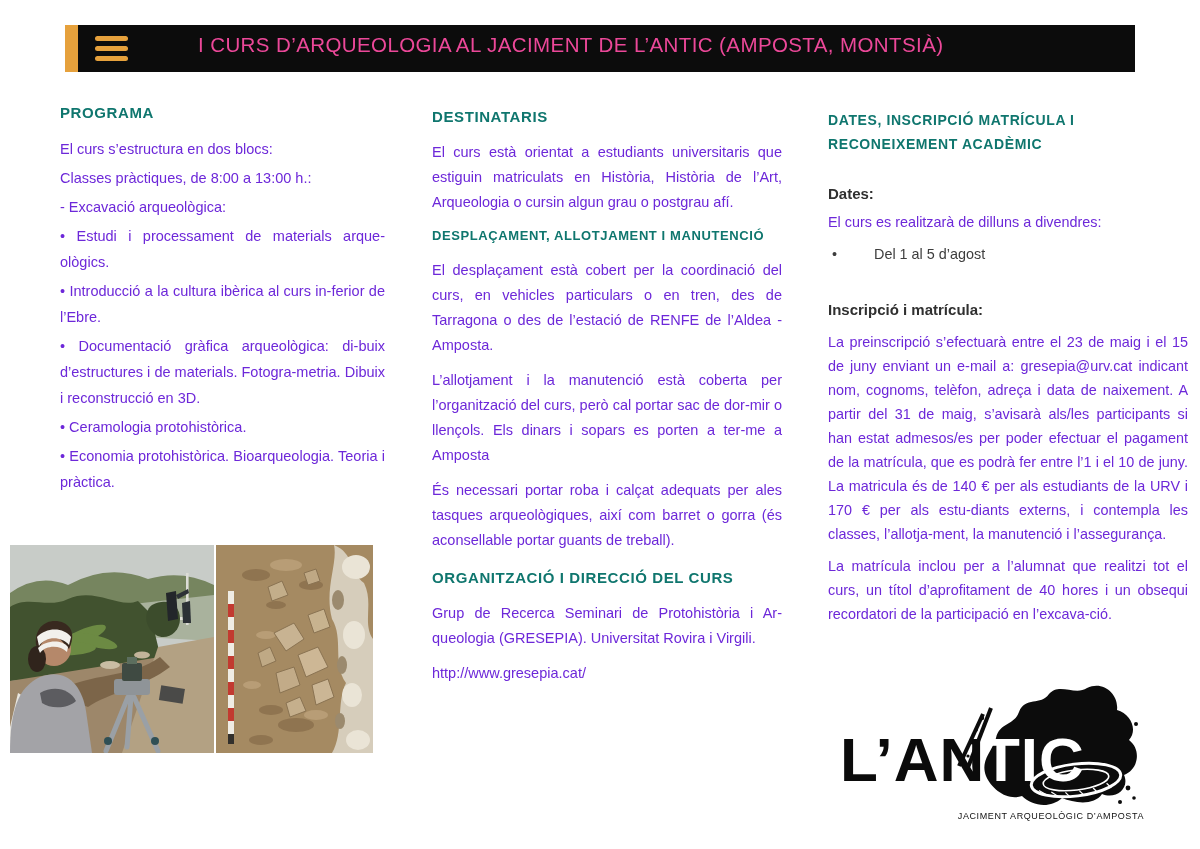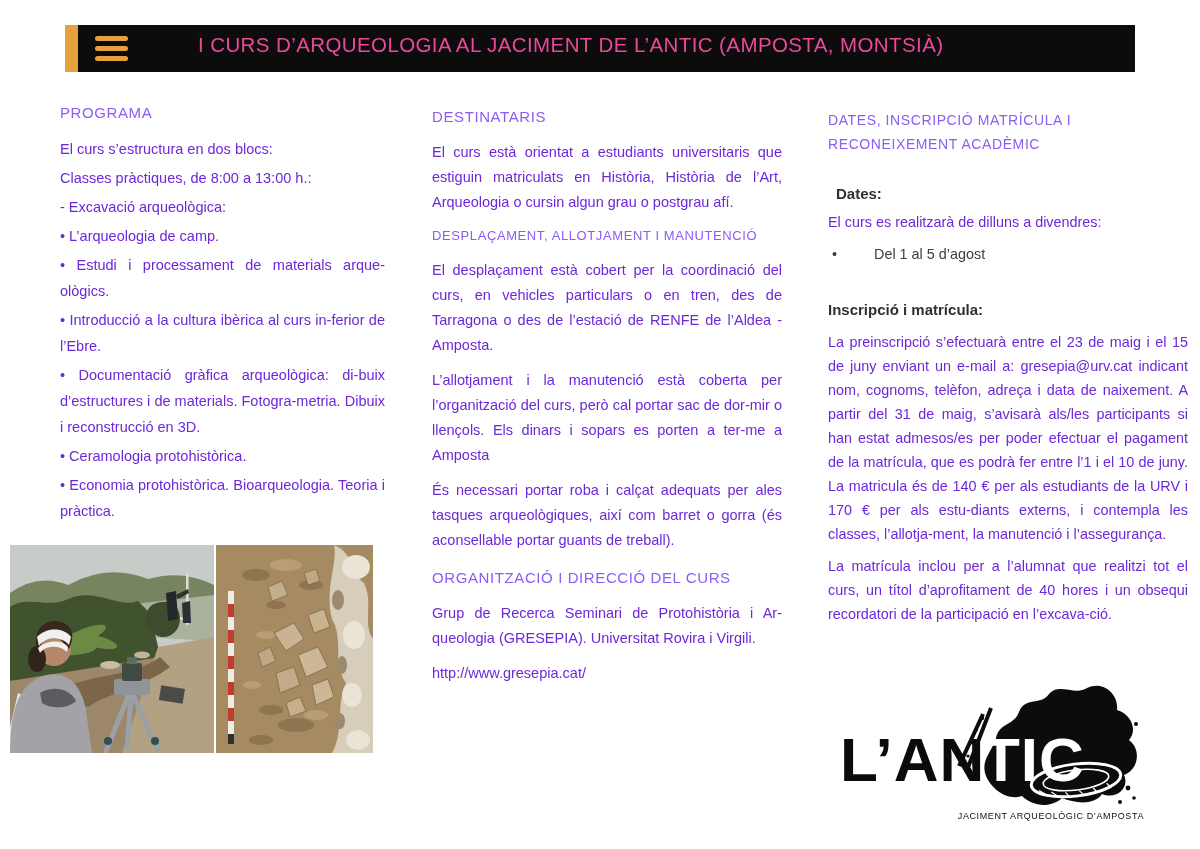--- a/index.html
+++ b/index.html
@@ -12,29 +12,29 @@
   .header-bar{position:absolute;left:78px;top:25px;width:1057px;height:47px;background:#0c0c0c;
     display:flex;align-items:center;}
   .hamburger{margin-left:17px;display:flex;flex-direction:column;gap:5px;cursor:pointer;}
   .hamburger span{display:block;width:33px;height:5px;border-radius:2.5px;background:#e6a13c;}
   .page-title{margin:0 0 8px 70px;font-size:20.5px;font-weight:normal;color:#ec4899;letter-spacing:0.4px;white-space:nowrap;}
   
   .col{position:absolute;top:100px;}
   .col-left{left:60px;width:325px;padding-top:4px;}
   .col-mid{left:432px;width:350px;padding-top:8px;}
   .col-right{left:828px;width:360px;padding-top:8px;}
-  .section-heading{color:#8b5cf6;font-weight:normal;font-size:15px;letter-spacing:0.6px;margin:0 0 14px;line-height:18px;}
+  .section-heading{color:#0f766e;font-weight:bold;font-size:15px;letter-spacing:0.6px;margin:0 0 14px;line-height:18px;}
   .section-heading.small{font-size:13px;margin:12px 0 13px;}
   .section-heading.two-line{font-size:14px;line-height:24px;margin:0 0 28px;}
   .para{font-size:14.5px;line-height:26px;text-align:justify;margin:0 0 13px;color:#6d28d9;}
   .col-left .para{margin-bottom:3px;}
   .col-left .block-gap{margin-top:14px;}
   .col-mid .para{line-height:25px;margin-bottom:10px;}
   .col-right .para{font-size:14.4px;line-height:24px;margin-bottom:8px;}
-  .bold-label{font-weight:bold;font-size:15px;color:#303030;margin:0 8px 6px;line-height:20px;}
+  .bold-label{font-weight:bold;font-size:15px;color:#303030;margin:0 0 6px;line-height:20px;}
   .bold-label.second{margin:16px 0 10px;}
   .bullet-row{display:flex;padding-left:4px;margin:8px 0 34px;font-size:14.4px;line-height:24px;}
   .bullet-row .dot{width:42px;flex:none;}
   .url-line{margin-top:3px;}
   
   .photos{position:absolute;left:10px;top:545px;display:flex;gap:2px;}
   .photos svg{display:block;}
   
   .logo{position:absolute;left:836px;top:678px;width:314px;height:148px;text-align:right;}
 </style>
@@ -49,21 +49,20 @@
       <span></span>
   </div>
   <h1 class="page-title">I CURS D’ARQUEOLOGIA AL JACIMENT DE L’ANTIC (AMPOSTA, MONTSIÀ)</h1>
 </div>
 
 <section class="col col-left">
   <h2 class="section-heading">PROGRAMA</h2>
   <p class="para">El curs s’estructura en dos blocs:</p>
   <p class="para">Classes pràctiques, de 8:00 a 13:00 h.:</p>
   <p class="para">- Excavació arqueològica:</p>
-  <p class="para">• L’arqueologia de camp.</p>
   <p class="para">• Estudi i processament de materials arque-ològics.</p>
   <p class="para">• Introducció a la cultura ibèrica al curs in-ferior de l’Ebre.</p>
   <p class="para">• Documentació gràfica arqueològica: di-buix d’estructures i de materials. Fotogra-metria. Dibuix i reconstrucció en 3D.</p>
   <p class="para">• Ceramologia protohistòrica.</p>
   <p class="para">• Economia protohistòrica. Bioarqueologia. Teoria i pràctica.</p>
 </section>
 
 <section class="col col-mid">
   <h2 class="section-heading">DESTINATARIS</h2>
   <p class="para">El curs està orientat a estudiants universitaris que estiguin matriculats en Història, Història de l’Art, Arqueologia o cursin algun grau o postgrau afí.</p>

